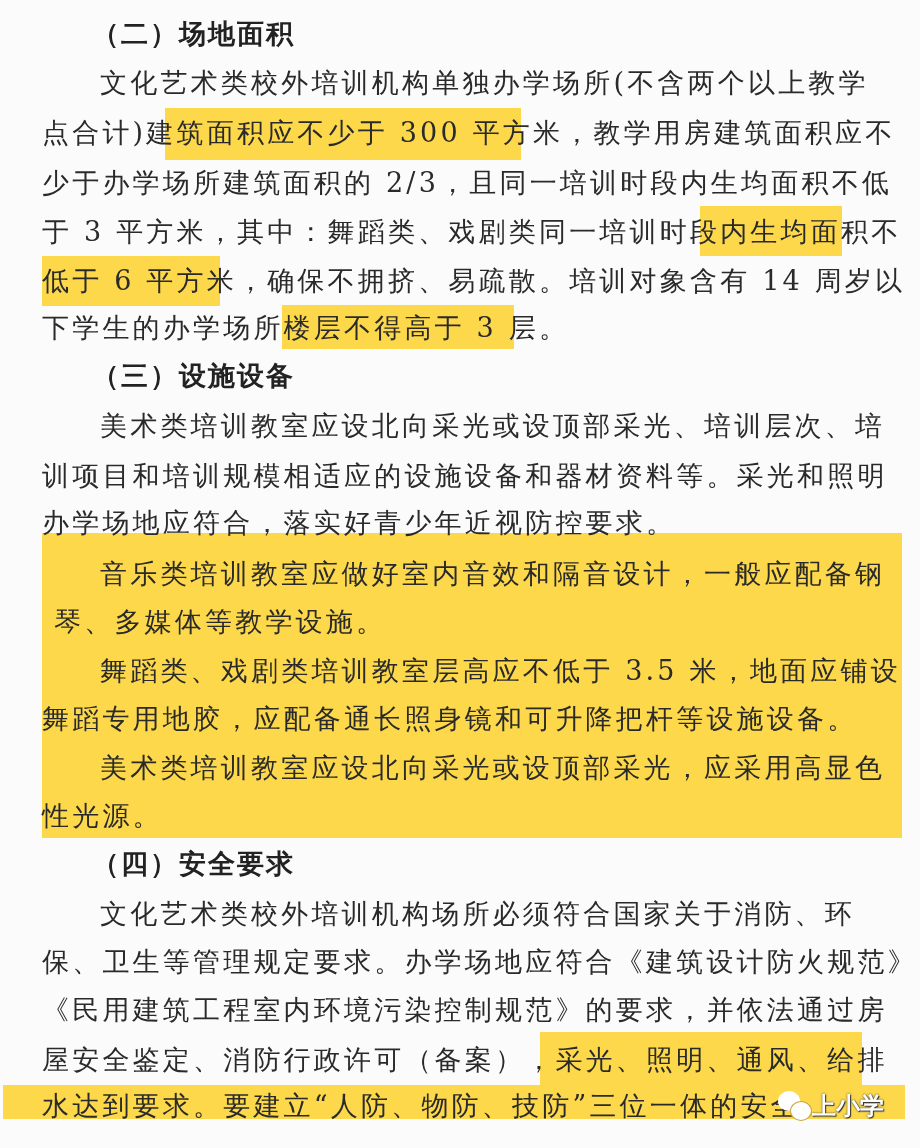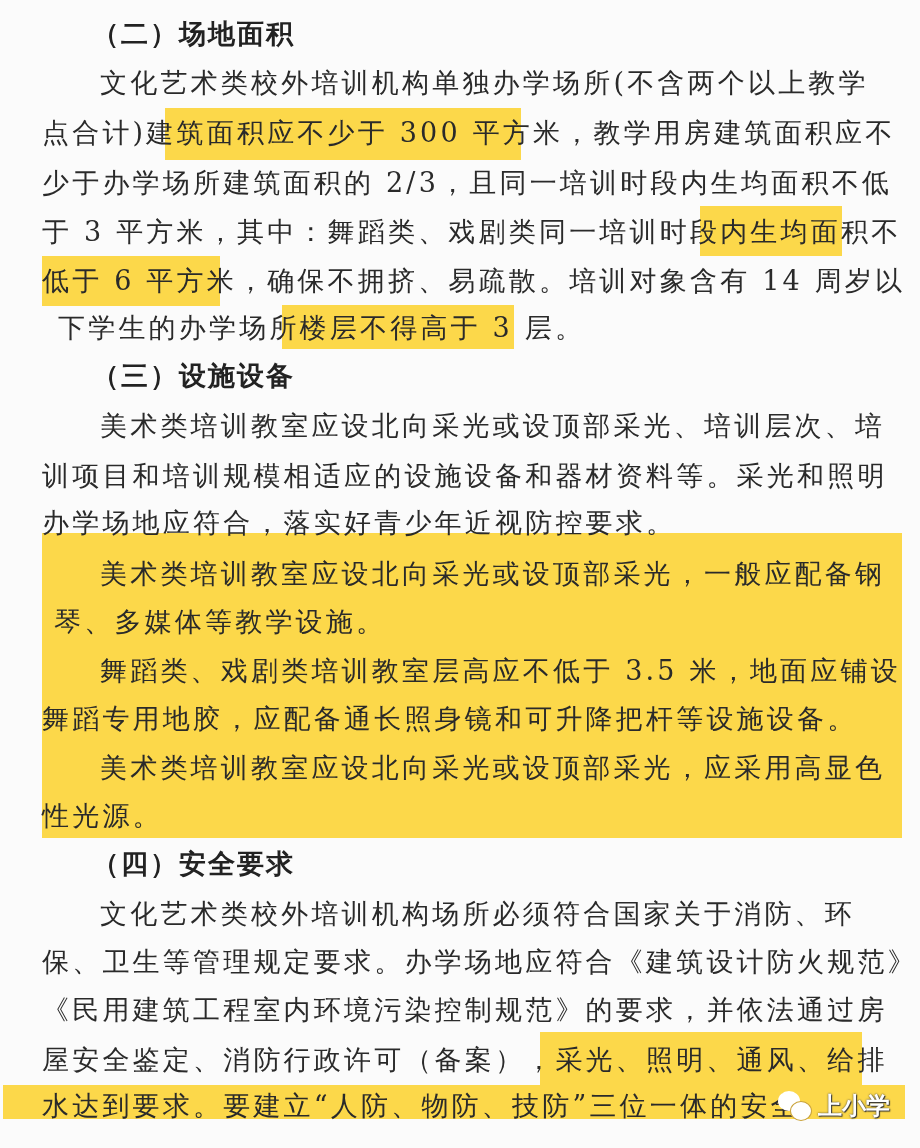--- a/index.html
+++ b/index.html
@@ -31,21 +31,21 @@
       left: 92px;
       font-family: Liberation Sans, sans-serif;
       font-weight: bold;
       letter-spacing: 2px;
       color: #222;
     }
     .watermark {
       position: absolute;
       left: 778px; top: 1090px;
       z-index: 3;
-      display: flex; align-items: center; gap: 6px;
+      display: flex; align-items: center; 
     }
     .wm-icon {
       width: 34px; height: 30px; position: relative;
     }
     .wm-bubble1 {
       position: absolute; left: 0; top: 0; width: 22px; height: 20px;
       border-radius: 50%; background: #fff;
     }
     .wm-bubble2 {
       position: absolute; left: 12px; top: 10px; width: 20px; height: 18px;
@@ -67,27 +67,27 @@
 <div class="hl" style="left:42px;top:533px;width:860px;height:305px;"></div>
 <div class="hl" style="left:540px;top:1032px;width:322px;height:54px;"></div>
 <div class="hl" style="left:3px;top:1085px;width:902px;height:34px;"></div>
 
 <div class="line heading" style="top:16px;">（二）场地面积</div>
 <div class="line indent" style="top:65px;">文化艺术类校外培训机构单独办学场所(不含两个以上教学</div>
 <div class="line" style="top:115px;">点合计)建筑面积应不少于 300 平方米，教学用房建筑面积应不</div>
 <div class="line" style="top:165px;">少于办学场所建筑面积的 2/3，且同一培训时段内生均面积不低</div>
 <div class="line" style="top:214px;">于 3 平方米，其中：舞蹈类、戏剧类同一培训时段内生均面积不</div>
 <div class="line" style="top:263px;">低于 6 平方米，确保不拥挤、易疏散。培训对象含有 14 周岁以</div>
-<div class="line" style="top:310px;margin-left:16px;">下学生的办学场所楼层不得高于 3 层。</div>
+<div class="line" style="top:310px;">下学生的办学场所楼层不得高于 3 层。</div>
 
 <div class="line heading" style="top:358px;">（三）设施设备</div>
 <div class="line indent" style="top:408px;">美术类培训教室应设北向采光或设顶部采光、培训层次、培</div>
 <div class="line" style="top:458px;">训项目和培训规模相适应的设施设备和器材资料等。采光和照明</div>
 <div class="line" style="top:505px;">办学场地应符合，落实好青少年近视防控要求。</div>
-<div class="line indent" style="top:556px;">美术类培训教室应设北向采光或设顶部采光，一般应配备钢</div>
+<div class="line indent" style="top:556px;">音乐类培训教室应做好室内音效和隔音设计，一般应配备钢</div>
 <div class="line" style="top:604px;padding-left:12px;">琴、多媒体等教学设施。</div>
 <div class="line indent" style="top:653px;">舞蹈类、戏剧类培训教室层高应不低于 3.5 米，地面应铺设</div>
 <div class="line" style="top:701px;">舞蹈专用地胶，应配备通长照身镜和可升降把杆等设施设备。</div>
 <div class="line indent" style="top:750px;">美术类培训教室应设北向采光或设顶部采光，应采用高显色</div>
 <div class="line" style="top:798px;">性光源。</div>
 
 <div class="line heading" style="top:846px;">（四）安全要求</div>
 <div class="line indent" style="top:896px;">文化艺术类校外培训机构场所必须符合国家关于消防、环</div>
 <div class="line" style="top:944px;">保、卫生等管理规定要求。办学场地应符合《建筑设计防火规范》</div>
 <div class="line" style="top:992px;">《民用建筑工程室内环境污染控制规范》的要求，并依法通过房</div>

